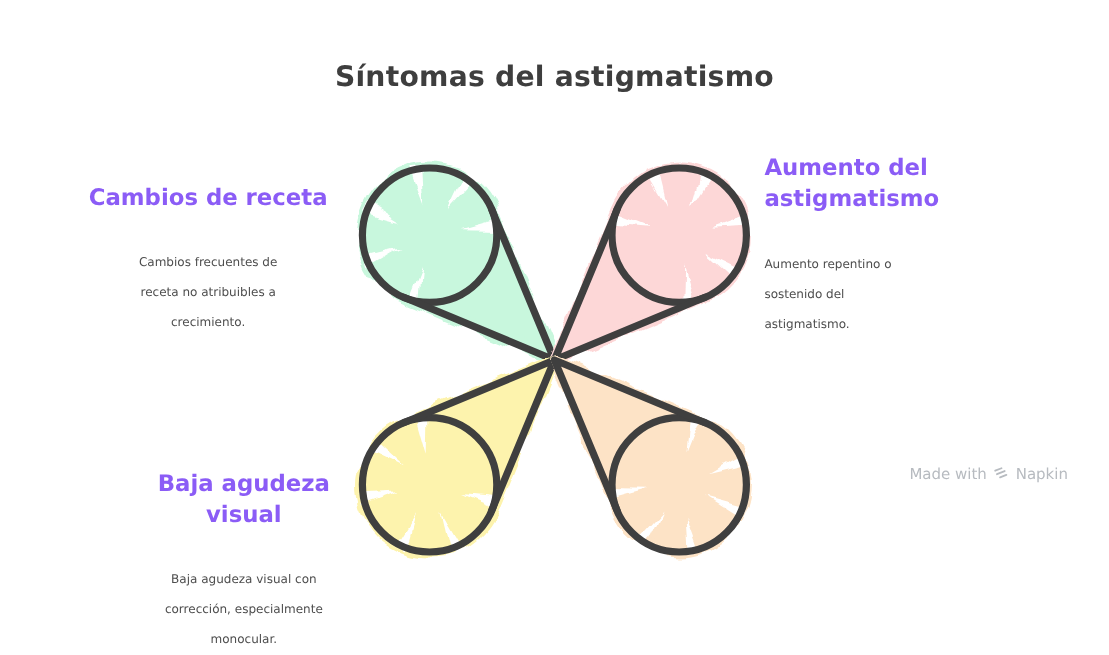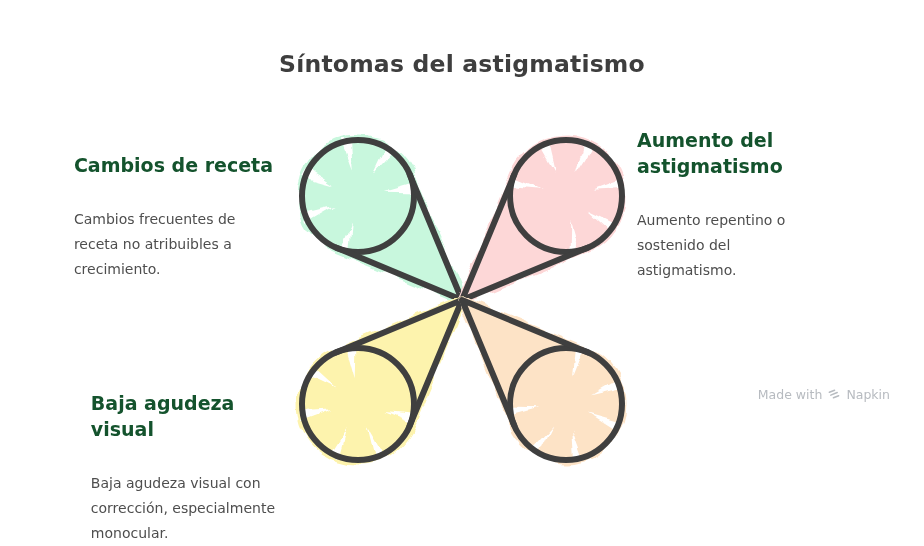--- a/index.html
+++ b/index.html
@@ -27,29 +27,29 @@
 
   .item {
     position: absolute;
     white-space: pre-line;
   }
   .item h2 {
     margin: 0;
     font-size: 19px;
     line-height: 26px;
     font-weight: bold;
-    color: #14532d;
+    color: #8b5cf6;
   }
   .item p {
     margin: 10px 0 0 0;
-    font-size: 14px;
+    font-size: 10px;
     line-height: 25px;
     color: #4e4e4e;
   }
-  .item.align-right { text-align: left; }
+  .item.align-right { text-align: center; }
   .item.align-left  { text-align: left; }
 
   .item-top-left     { top: 133px; right: 651px; }
   .item-top-right    { top: 108px; left: 637px; }
   .item-bottom-left  { top: 371px; right: 649px; }
   .item-bottom-right { top: 371px; left: 638px; }
 
   .watermark {
     position: absolute;
     right: 34px; bottom: 18px;

